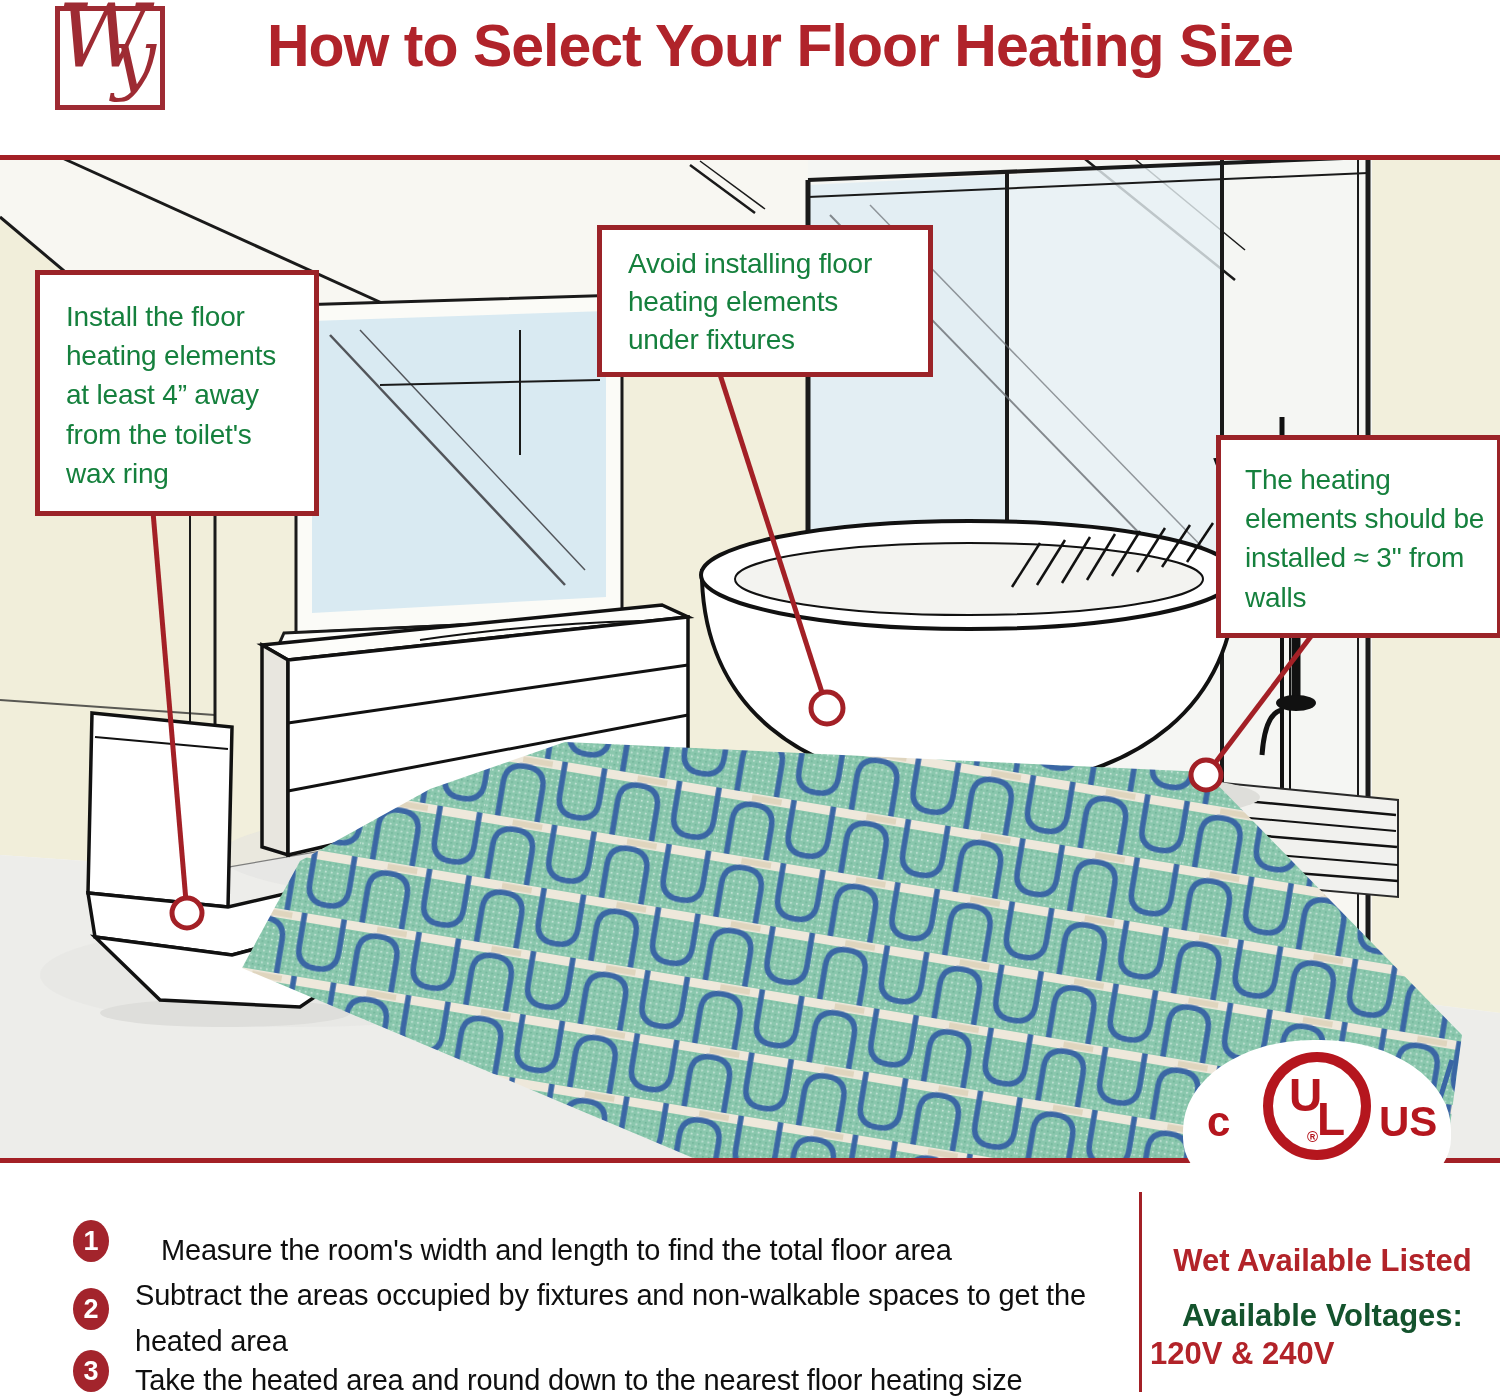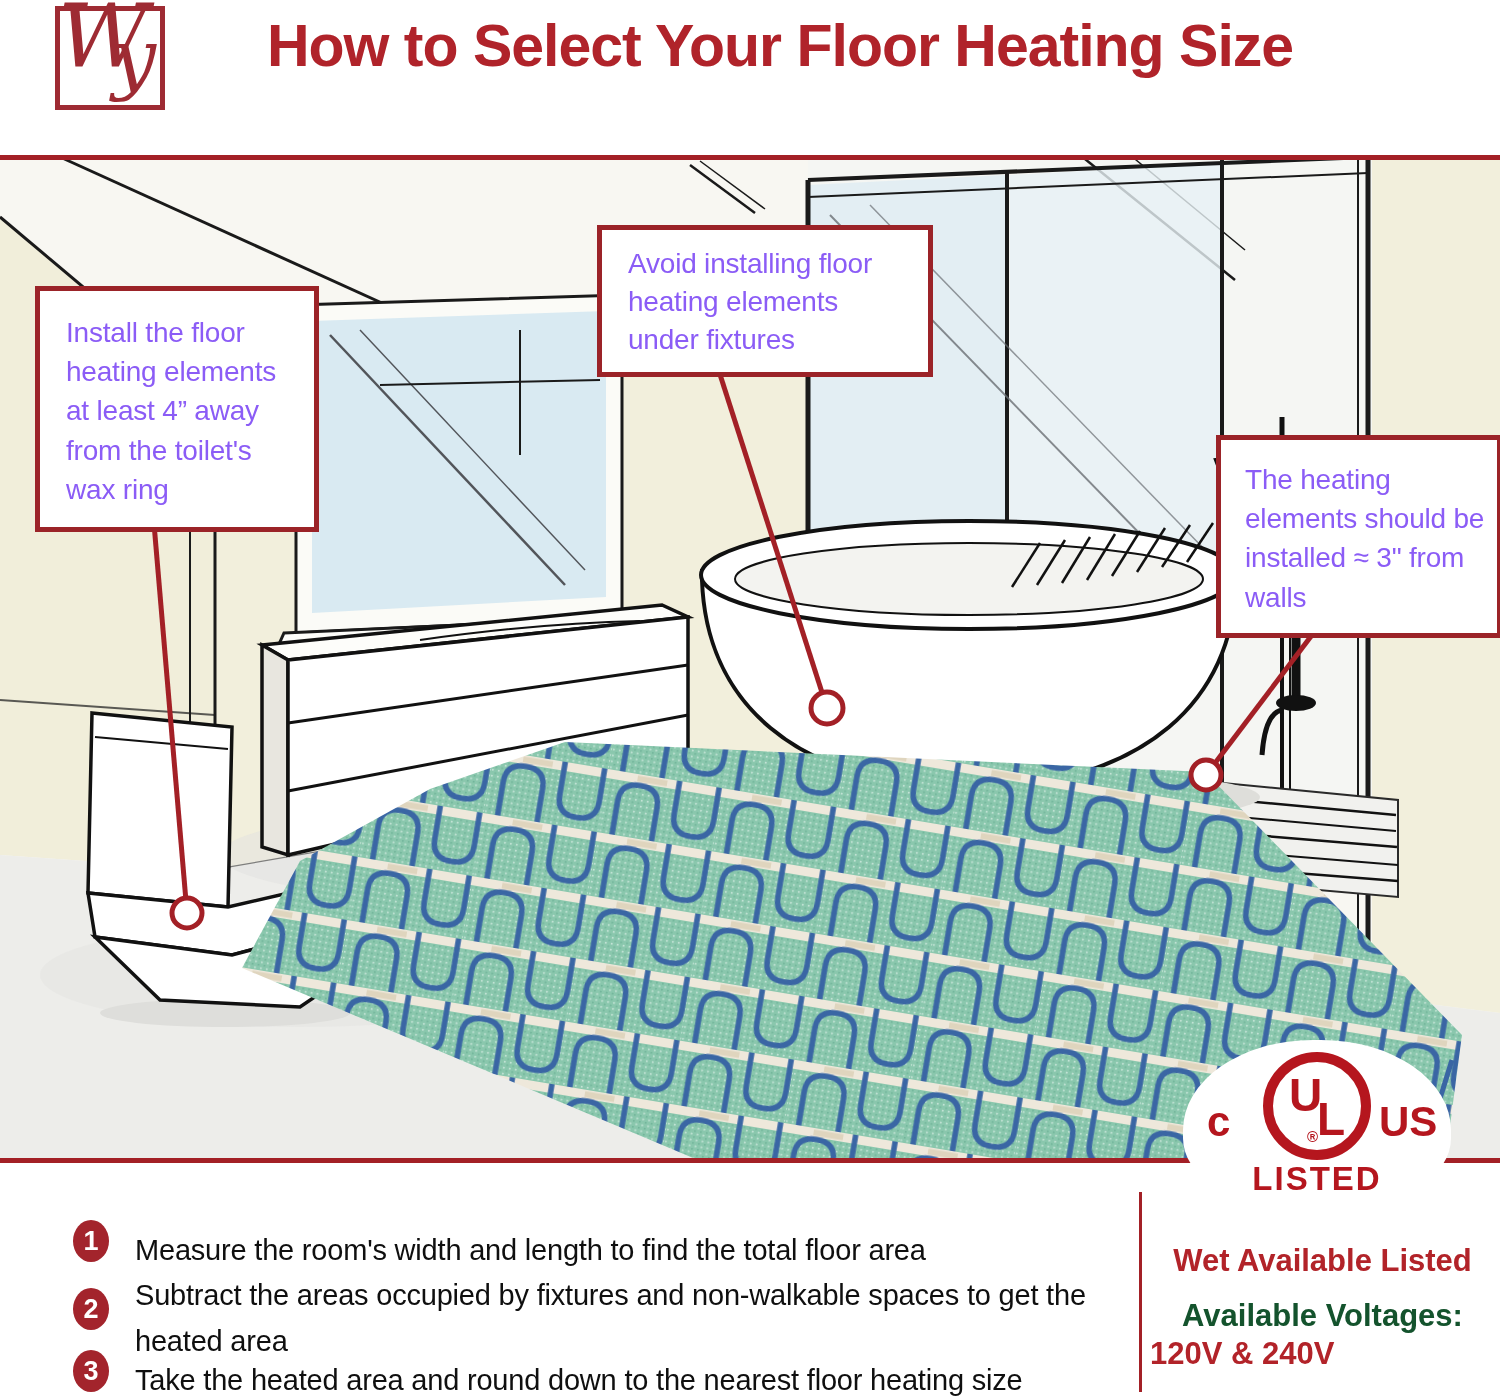--- a/index.html
+++ b/index.html
@@ -22,24 +22,24 @@
   }
   .page-title{
     position:absolute;left:180px;top:12px;width:1200px;text-align:center;
     font-size:59px;font-weight:bold;color:#B0232A;letter-spacing:-1px;z-index:6;
   }
   
   .illustration{position:absolute;left:0;top:155px;z-index:1;}
   
   .callout{
     position:absolute;background:#ffffff;border:5px solid #9B2328;
-    color:#8b5cf6;font-size:28px;line-height:1.40;z-index:3;
+    color:#15803d;font-size:28px;line-height:1.40;z-index:3;
     letter-spacing:-0.2px;
   }
-  .callout.toilet{left:35px;top:286px;width:234px;padding:22px 14px 18px 26px;}
+  .callout.toilet{left:35px;top:270px;width:234px;padding:22px 14px 18px 26px;}
   .callout.fixtures{left:597px;top:225px;width:288px;padding:15px 12px 13px 26px;line-height:1.36;}
   .callout.walls{left:1216px;top:435px;width:240px;padding:20px 12px 16px 24px;}
   
   .ul-cloud{
     position:absolute;left:1183px;top:1040px;width:268px;height:168px;z-index:4;
     background:#ffffff;border-radius:130px 130px 110px 110px / 90px 90px 70px 70px;
   }
   .ul-circle{
     position:absolute;left:80px;top:12px;width:88px;height:88px;background:#fff;
     border:10px solid #B5161E;border-radius:50%;
@@ -59,21 +59,21 @@
     background:#A3242C;color:#fff;font-weight:bold;font-size:27px;
     text-align:center;line-height:42px;z-index:2;
   }
   .step-text{
     position:absolute;left:135px;color:#0f0f0f;font-size:29px;line-height:1.6;
     letter-spacing:-0.2px;z-index:2;
   }
   #step1-circle{left:73px;top:1220px;}
   #step2-circle{left:73px;top:1288px;}
   #step3-circle{left:73px;top:1350px;}
-  #step1-text{top:1227px;width:980px;}
+  #step1-text{top:1227px;width:980px;margin-left:26px;}
   #step2-text{top:1272px;width:1000px;}
   #step3-text{top:1357px;width:1000px;}
   .footer-divider{
     position:absolute;left:1139px;top:1192px;width:3px;height:200px;
     background:#A32026;z-index:2;
   }
   .wet-location{
     position:absolute;left:1150px;top:1243px;width:345px;text-align:center;
     font-size:31px;font-weight:bold;color:#B22329;z-index:2;
   }
@@ -254,21 +254,20 @@
 <div class="callout walls">The heating elements should be installed ≈ 3" from walls</div>
 
 <div class="ul-cloud">
   <span class="ul-c">c</span>
   <div class="ul-circle">
     <span class="ul-u">U</span>
     <span class="ul-l">L</span>
     <span class="ul-r">®</span>
   </div>
   <span class="ul-us">US</span>
-  <div class="ul-listed">LISTED</div>
 </div>
 
 <div class="step-circle" id="step1-circle">1</div>
 <div class="step-text" id="step1-text">Measure the room's width and length to find the total floor area</div>
 
 <div class="step-circle" id="step2-circle">2</div>
 <div class="step-text" id="step2-text">Subtract the areas occupied by fixtures and non-walkable spaces to get the heated area</div>
 
 <div class="step-circle" id="step3-circle">3</div>
 <div class="step-text" id="step3-text">Take the heated area and round down to the nearest floor heating size</div>

